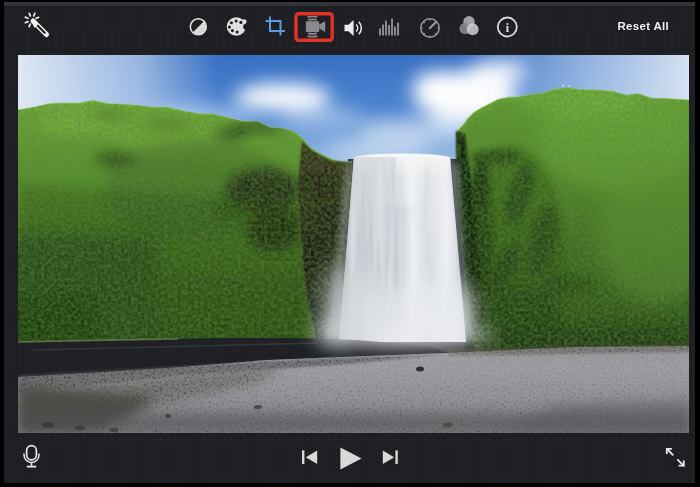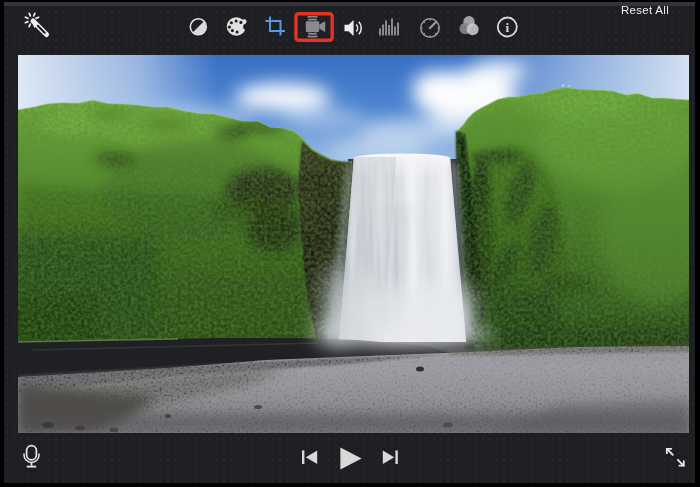--- a/index.html
+++ b/index.html
@@ -3,21 +3,21 @@
 <meta charset="utf-8">
 <style>
   html,body{margin:0;padding:0;}
   body{width:700px;height:487px;background:#000;font-family:"Liberation Sans",sans-serif;overflow:hidden;position:relative;}
   .panel{position:absolute;left:4px;top:2px;width:691px;height:481px;background:#1e1f23;
     background-image:radial-gradient(circle at 3px 3px, #26272d 0.9px, rgba(0,0,0,0) 1.1px);
     background-size:7px 7px;}
   .topstrip{position:absolute;left:4px;top:2px;width:691px;height:4px;background:#33343c;}
   .photo{position:absolute;left:18px;top:55px;width:671px;height:378px;}
   .chrome{position:absolute;left:0;top:0;width:700px;height:487px;}
-  .resetall{position:absolute;right:31px;top:4px;color:#f0f0f0;font-size:11.5px;font-weight:400;letter-spacing:0.3px;}
+  .resetall{position:absolute;right:31px;top:20px;color:#f0f0f0;font-size:11.5px;font-weight:700;letter-spacing:0.3px;}
 </style>
 </head>
 <body>
 <div class="panel"></div>
 <div class="topstrip"></div>
 
 <svg class="photo" viewBox="0 0 671 378" xmlns="http://www.w3.org/2000/svg">
 <defs>
   <linearGradient id="sky" x1="0" y1="0" x2="0" y2="1">
     <stop offset="0" stop-color="#386fc3"></stop>

